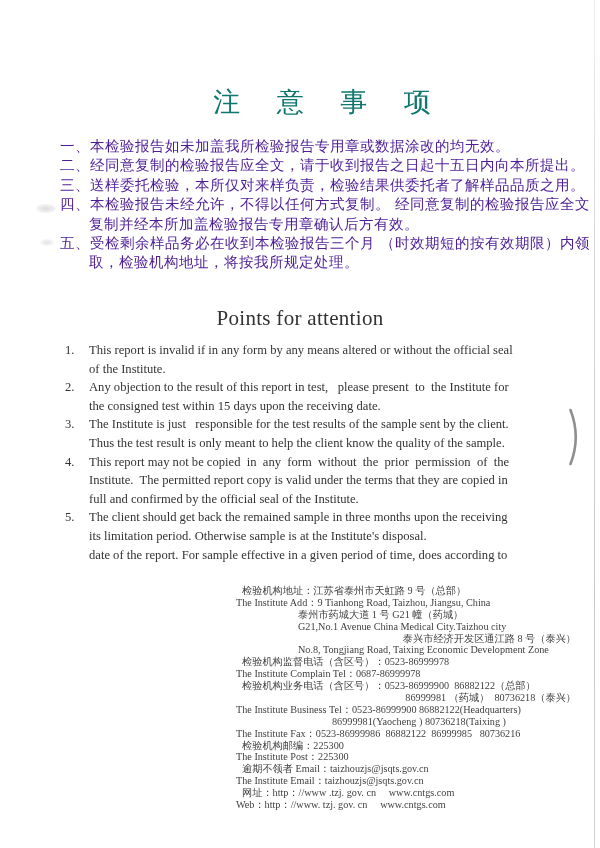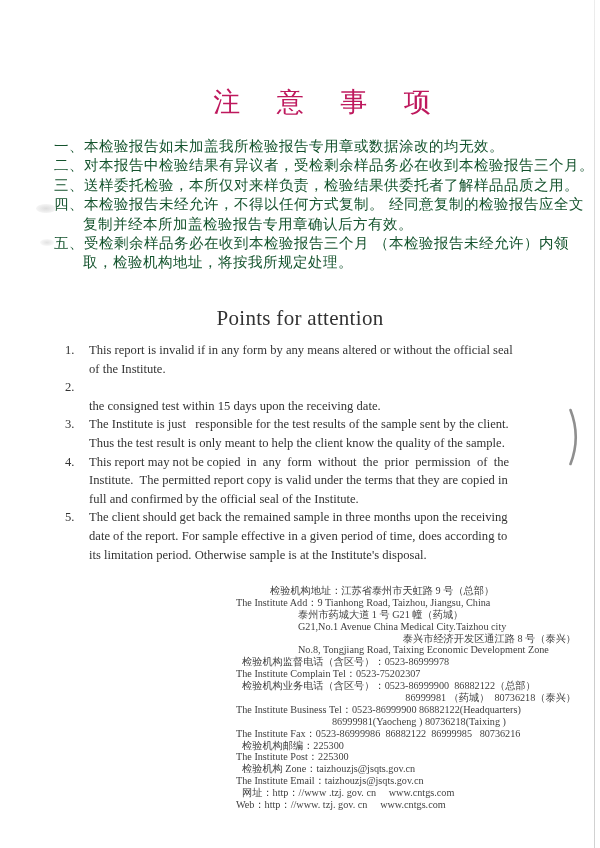--- a/index.html
+++ b/index.html
@@ -4,29 +4,29 @@
 <style>
   html,body{margin:0;padding:0;background:#ffffff;}
   .page{
     position:relative;width:600px;height:848px;background:#ffffff;
     overflow:hidden;font-family:"Liberation Serif","DejaVu Serif",serif;
   }
   
   .cn-title{
     position:absolute;top:84px;left:0;right:0;text-align:center;
     font-family:"DejaVu Sans","Liberation Sans",sans-serif;
-    font-size:27px;font-weight:500;color:#be185d;letter-spacing:14px;text-indent:14px;
+    font-size:27px;font-weight:500;color:#0f766e;letter-spacing:14px;text-indent:14px;
     white-space:pre;
     padding-left:44px;
   }
   
   .cn-list{
-    position:absolute;top:137px;left:54px;width:470px;
+    position:absolute;top:137px;left:60px;width:470px;
     font-family:"DejaVu Sans","Liberation Sans",sans-serif;
-    font-size:14.5px;color:#14532d;
+    font-size:14.5px;color:#4c1d95;
   }
   .cn-line{height:19.4px;line-height:19.4px;white-space:pre;letter-spacing:0.5px;}
   
   .en-title{
     position:absolute;top:306px;left:0;right:0;text-align:center;
     font-size:21px;color:#323232;letter-spacing:0.3px;font-family:Liberation Serif, serif;
   }
   
   .en-list{position:absolute;top:341px;left:65px;width:480px;font-size:12.6px;color:#333333;}
   .en-row{display:flex;height:18.6px;line-height:18.6px;}
@@ -53,42 +53,43 @@
 </head>
 <body>
 
 <div class="page">
 
   <div class="cn-title">注 意 事 项</div>
 
   <div class="cn-list">
 
   <div class="cn-line">一、本检验报告如未加盖我所检验报告专用章或数据涂改的均无效。</div>
-      <div class="cn-line">二、对本报告中检验结果有异议者，受检剩余样品务必在收到本检验报告三个月。</div>
+      <div class="cn-line">二、经同意复制的检验报告应全文，请于收到报告之日起十五日内向本所提出。</div>
       <div class="cn-line">三、送样委托检验，本所仅对来样负责，检验结果供委托者了解样品品质之用。</div>
       <div class="cn-line">四、本检验报告未经允许，不得以任何方式复制。 经同意复制的检验报告应全文</div>
       <div class="cn-line" style="padding-left: 29px;">复制并经本所加盖检验报告专用章确认后方有效。</div>
-      <div class="cn-line">五、受检剩余样品务必在收到本检验报告三个月 （本检验报告未经允许）内领</div>
+      <div class="cn-line">五、受检剩余样品务必在收到本检验报告三个月 （时效期短的按有效期限）内领</div>
       <div class="cn-line" style="padding-left: 29px;">取，检验机构地址，将按我所规定处理。</div>
     </div>
 
   <div class="en-title">Points for attention</div>
 
   <div class="en-list">
 
   <div class="en-row">
         <span class="en-num">1.</span>
         <span class="en-text">This report is invalid if in any form by any means altered or without the official seal</span>
       </div>
       <div class="en-row">
         <span class="en-num"></span>
         <span class="en-text">of the Institute.</span>
       </div>
       <div class="en-row">
         <span class="en-num">2.</span>
+        <span class="en-text">Any objection to the result of this report in test,   please present  to  the Institute for</span>
       </div>
       <div class="en-row">
         <span class="en-num"></span>
         <span class="en-text">the consigned test within 15 days upon the receiving date.</span>
       </div>
       <div class="en-row">
         <span class="en-num">3.</span>
         <span class="en-text">The Institute is just   responsible for the test results of the sample sent by the client.</span>
       </div>
       <div class="en-row">
@@ -106,46 +107,46 @@
       <div class="en-row">
         <span class="en-num"></span>
         <span class="en-text">full and confirmed by the official seal of the Institute.</span>
       </div>
       <div class="en-row">
         <span class="en-num">5.</span>
         <span class="en-text">The client should get back the remained sample in three months upon the receiving</span>
       </div>
       <div class="en-row">
         <span class="en-num"></span>
-        <span class="en-text">date of the report. For sample effective in a given period of time, does according to</span>
+        <span class="en-text">its limitation period. Otherwise sample is at the Institute's disposal.</span>
       </div>
       <div class="en-row">
         <span class="en-num"></span>
-        <span class="en-text">its limitation period. Otherwise sample is at the Institute's disposal.</span>
+        <span class="en-text">date of the report. For sample effective in a given period of time, does according to</span>
       </div>
     </div>
 
   <div class="footer">
 
-  <div class="footer-line" style="padding-left: 6px; margin-left: 28px;">检验机构地址：江苏省泰州市天虹路 9 号（总部）</div>
+  <div class="footer-line" style="padding-left: 6px;">检验机构地址：江苏省泰州市天虹路 9 号（总部）</div>
       <div class="footer-line">The Institute Add：9 Tianhong Road, Taizhou, Jiangsu, China</div>
       <div class="footer-line" style="padding-left: 62px;">泰州市药城大道 1 号 G21 幢（药城）</div>
       <div class="footer-line" style="padding-left: 62px;">G21,No.1 Avenue China Medical City.Taizhou city</div>
       <div class="footer-line" style="padding-left: 62px; text-align: right;">泰兴市经济开发区通江路 8 号（泰兴）</div>
       <div class="footer-line" style="padding-left: 62px;">No.8, Tongjiang Road, Taixing Economic Development Zone</div>
       <div class="footer-line" style="padding-left: 6px;">检验机构监督电话（含区号）：0523-86999978</div>
-      <div class="footer-line">The Institute Complain Tel：0523-75202307</div>
+      <div class="footer-line">The Institute Complain Tel：0687-86999978</div>
       <div class="footer-line" style="padding-left: 6px;">检验机构业务电话（含区号）：0523-86999900  86882122（总部）</div>
       <div class="footer-line" style="padding-left: 96px; text-align: right;">86999981 （药城）  80736218（泰兴）</div>
       <div class="footer-line">The Institute Business Tel：0523-86999900 86882122(Headquarters)</div>
       <div class="footer-line" style="padding-left: 96px;">86999981(Yaocheng ) 80736218(Taixing )</div>
       <div class="footer-line">The Institute Fax：0523-86999986  86882122  86999985   80736216</div>
       <div class="footer-line" style="padding-left: 6px;">检验机构邮编：225300</div>
       <div class="footer-line">The Institute Post：225300</div>
-      <div class="footer-line" style="padding-left: 6px;">检验机构 Zone：taizhouzjs@jsqts.gov.cn</div>
+      <div class="footer-line" style="padding-left: 6px;">逾期不领者 Email：taizhouzjs@jsqts.gov.cn</div>
       <div class="footer-line">The Institute Email：taizhouzjs@jsqts.gov.cn</div>
       <div class="footer-line" style="padding-left: 6px;">网址：http：//www .tzj. gov. cn     www.cntgs.com</div>
       <div class="footer-line">Web：http：//www. tzj. gov. cn     www.cntgs.com</div>
     </div>
 
   <div class="scan-edge-line"></div>
   <div class="scan-curve">
     <svg width="14" height="58" viewBox="0 0 14 58">
       <path d="M2.5,2 Q13,29 2.5,56" stroke="#8f8f8f" stroke-width="2.6" fill="none" stroke-linecap="round"></path>
     </svg>

